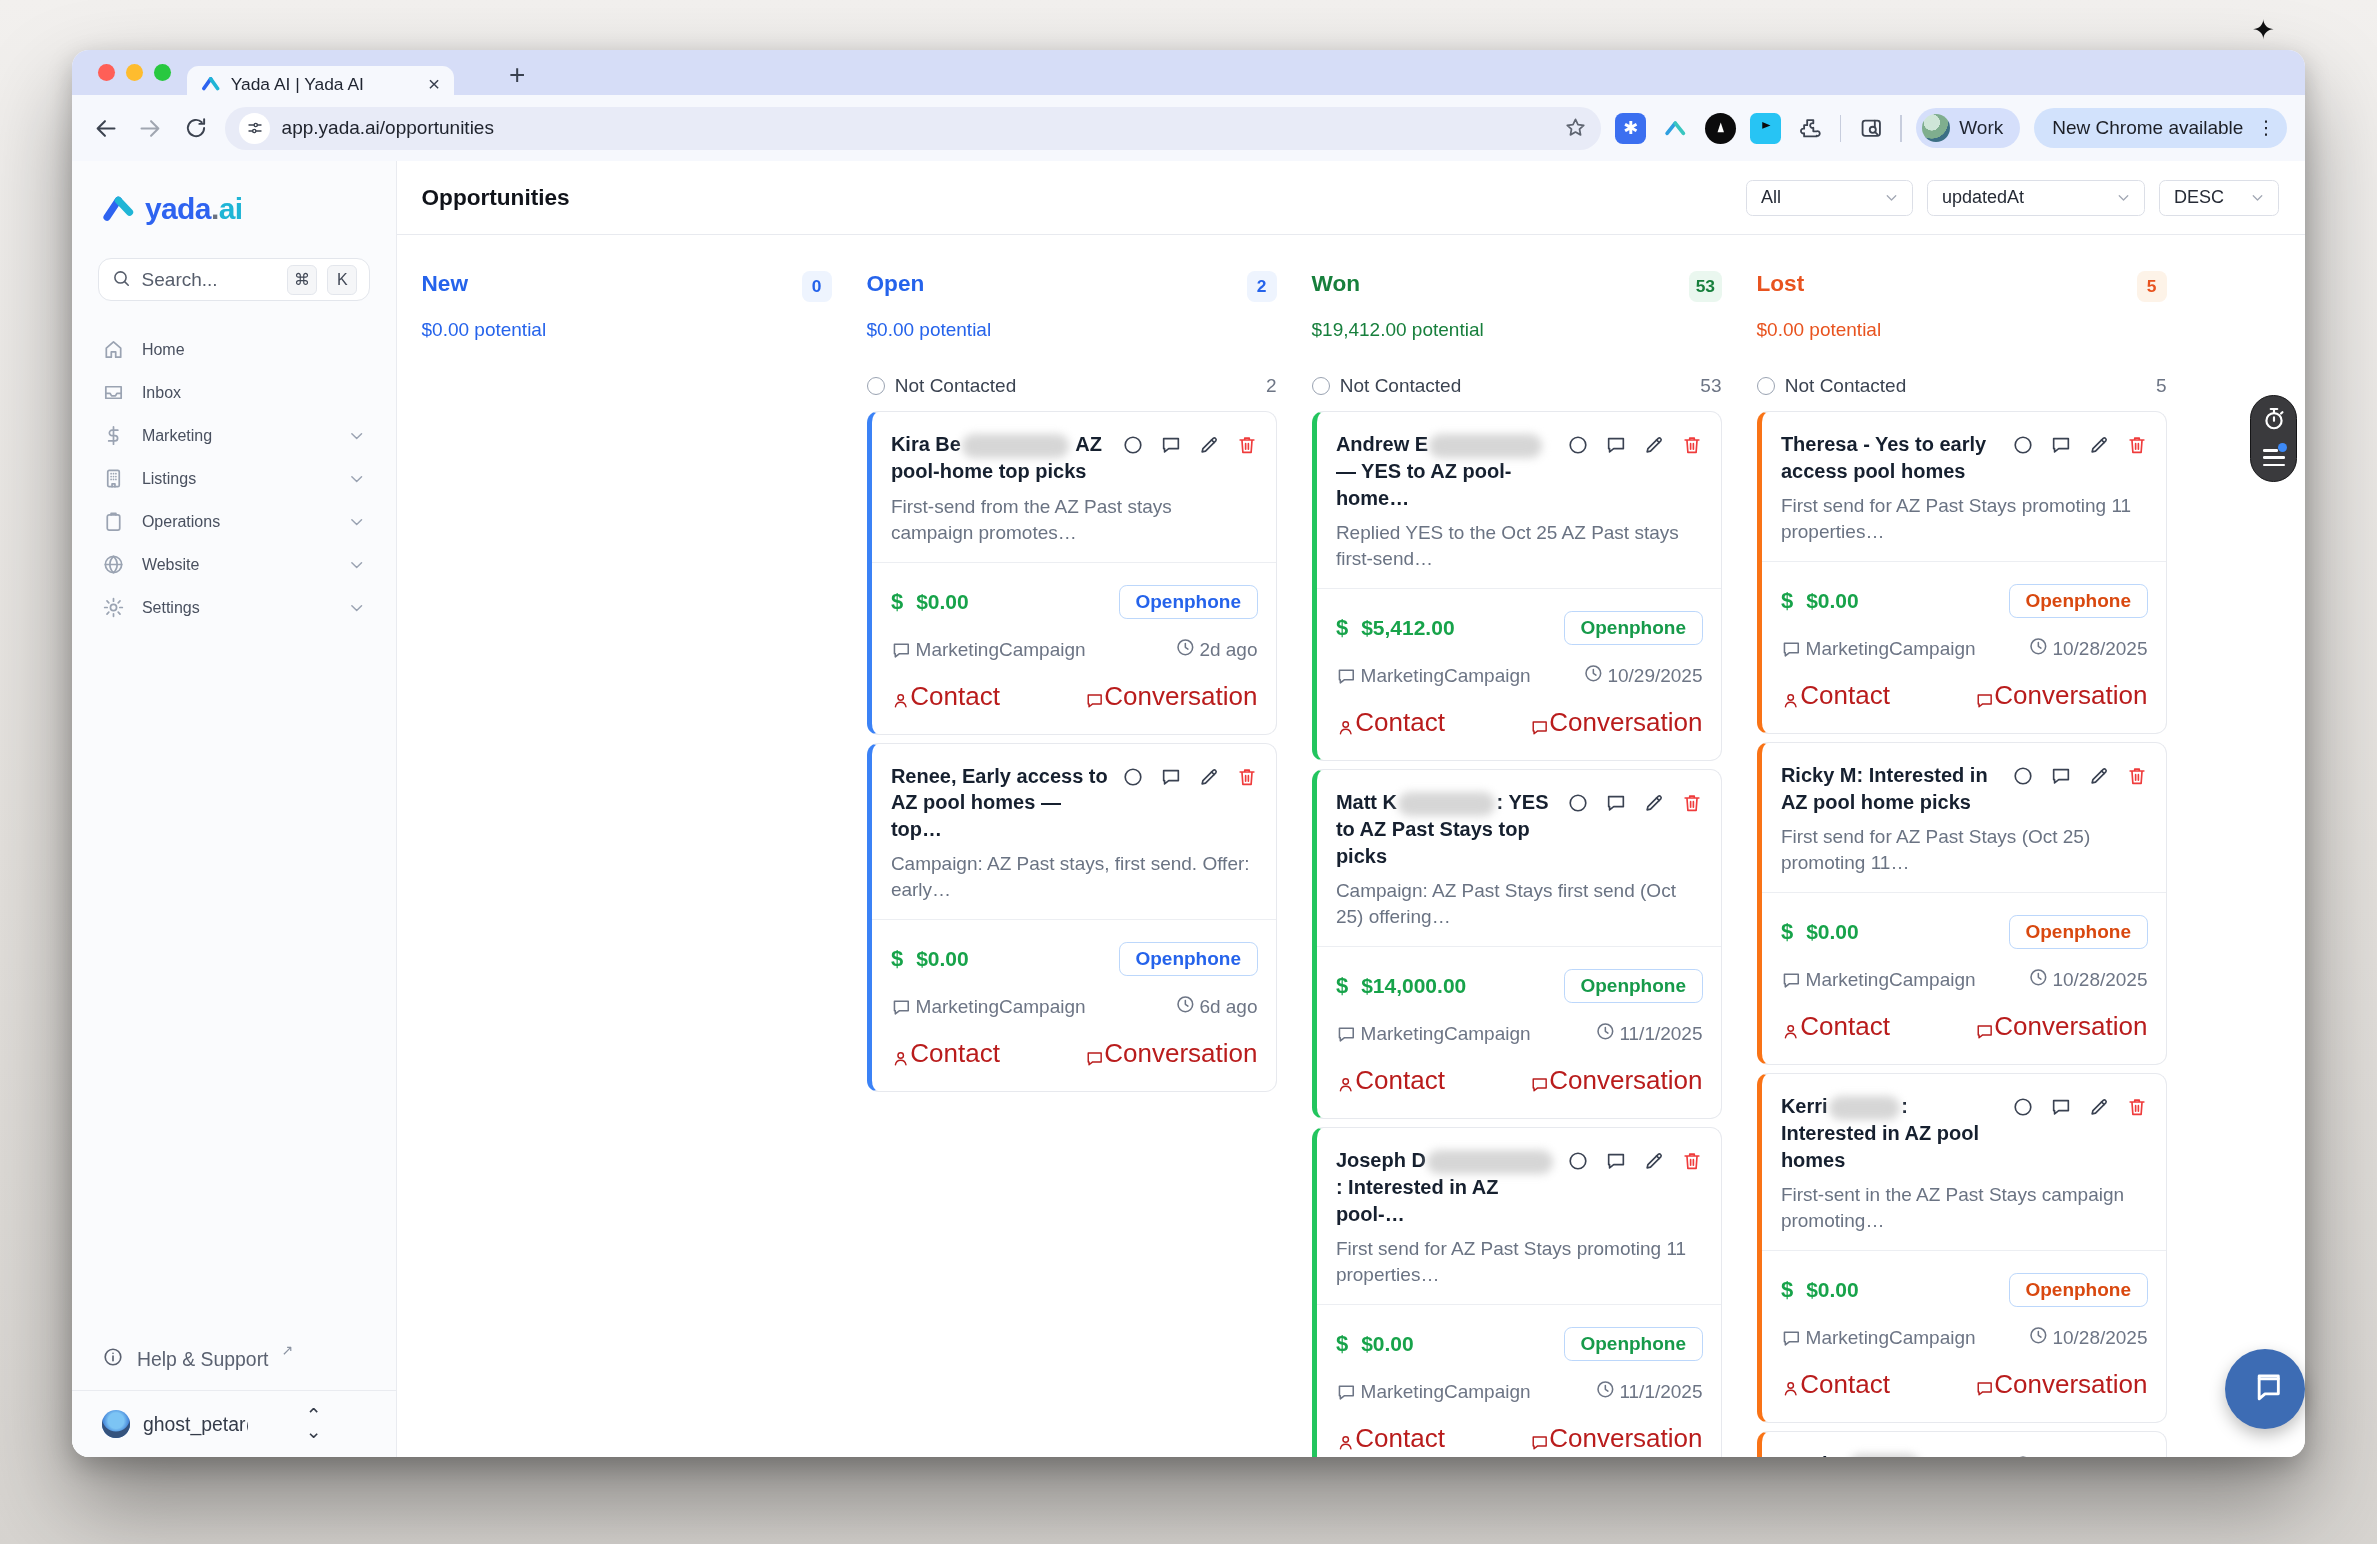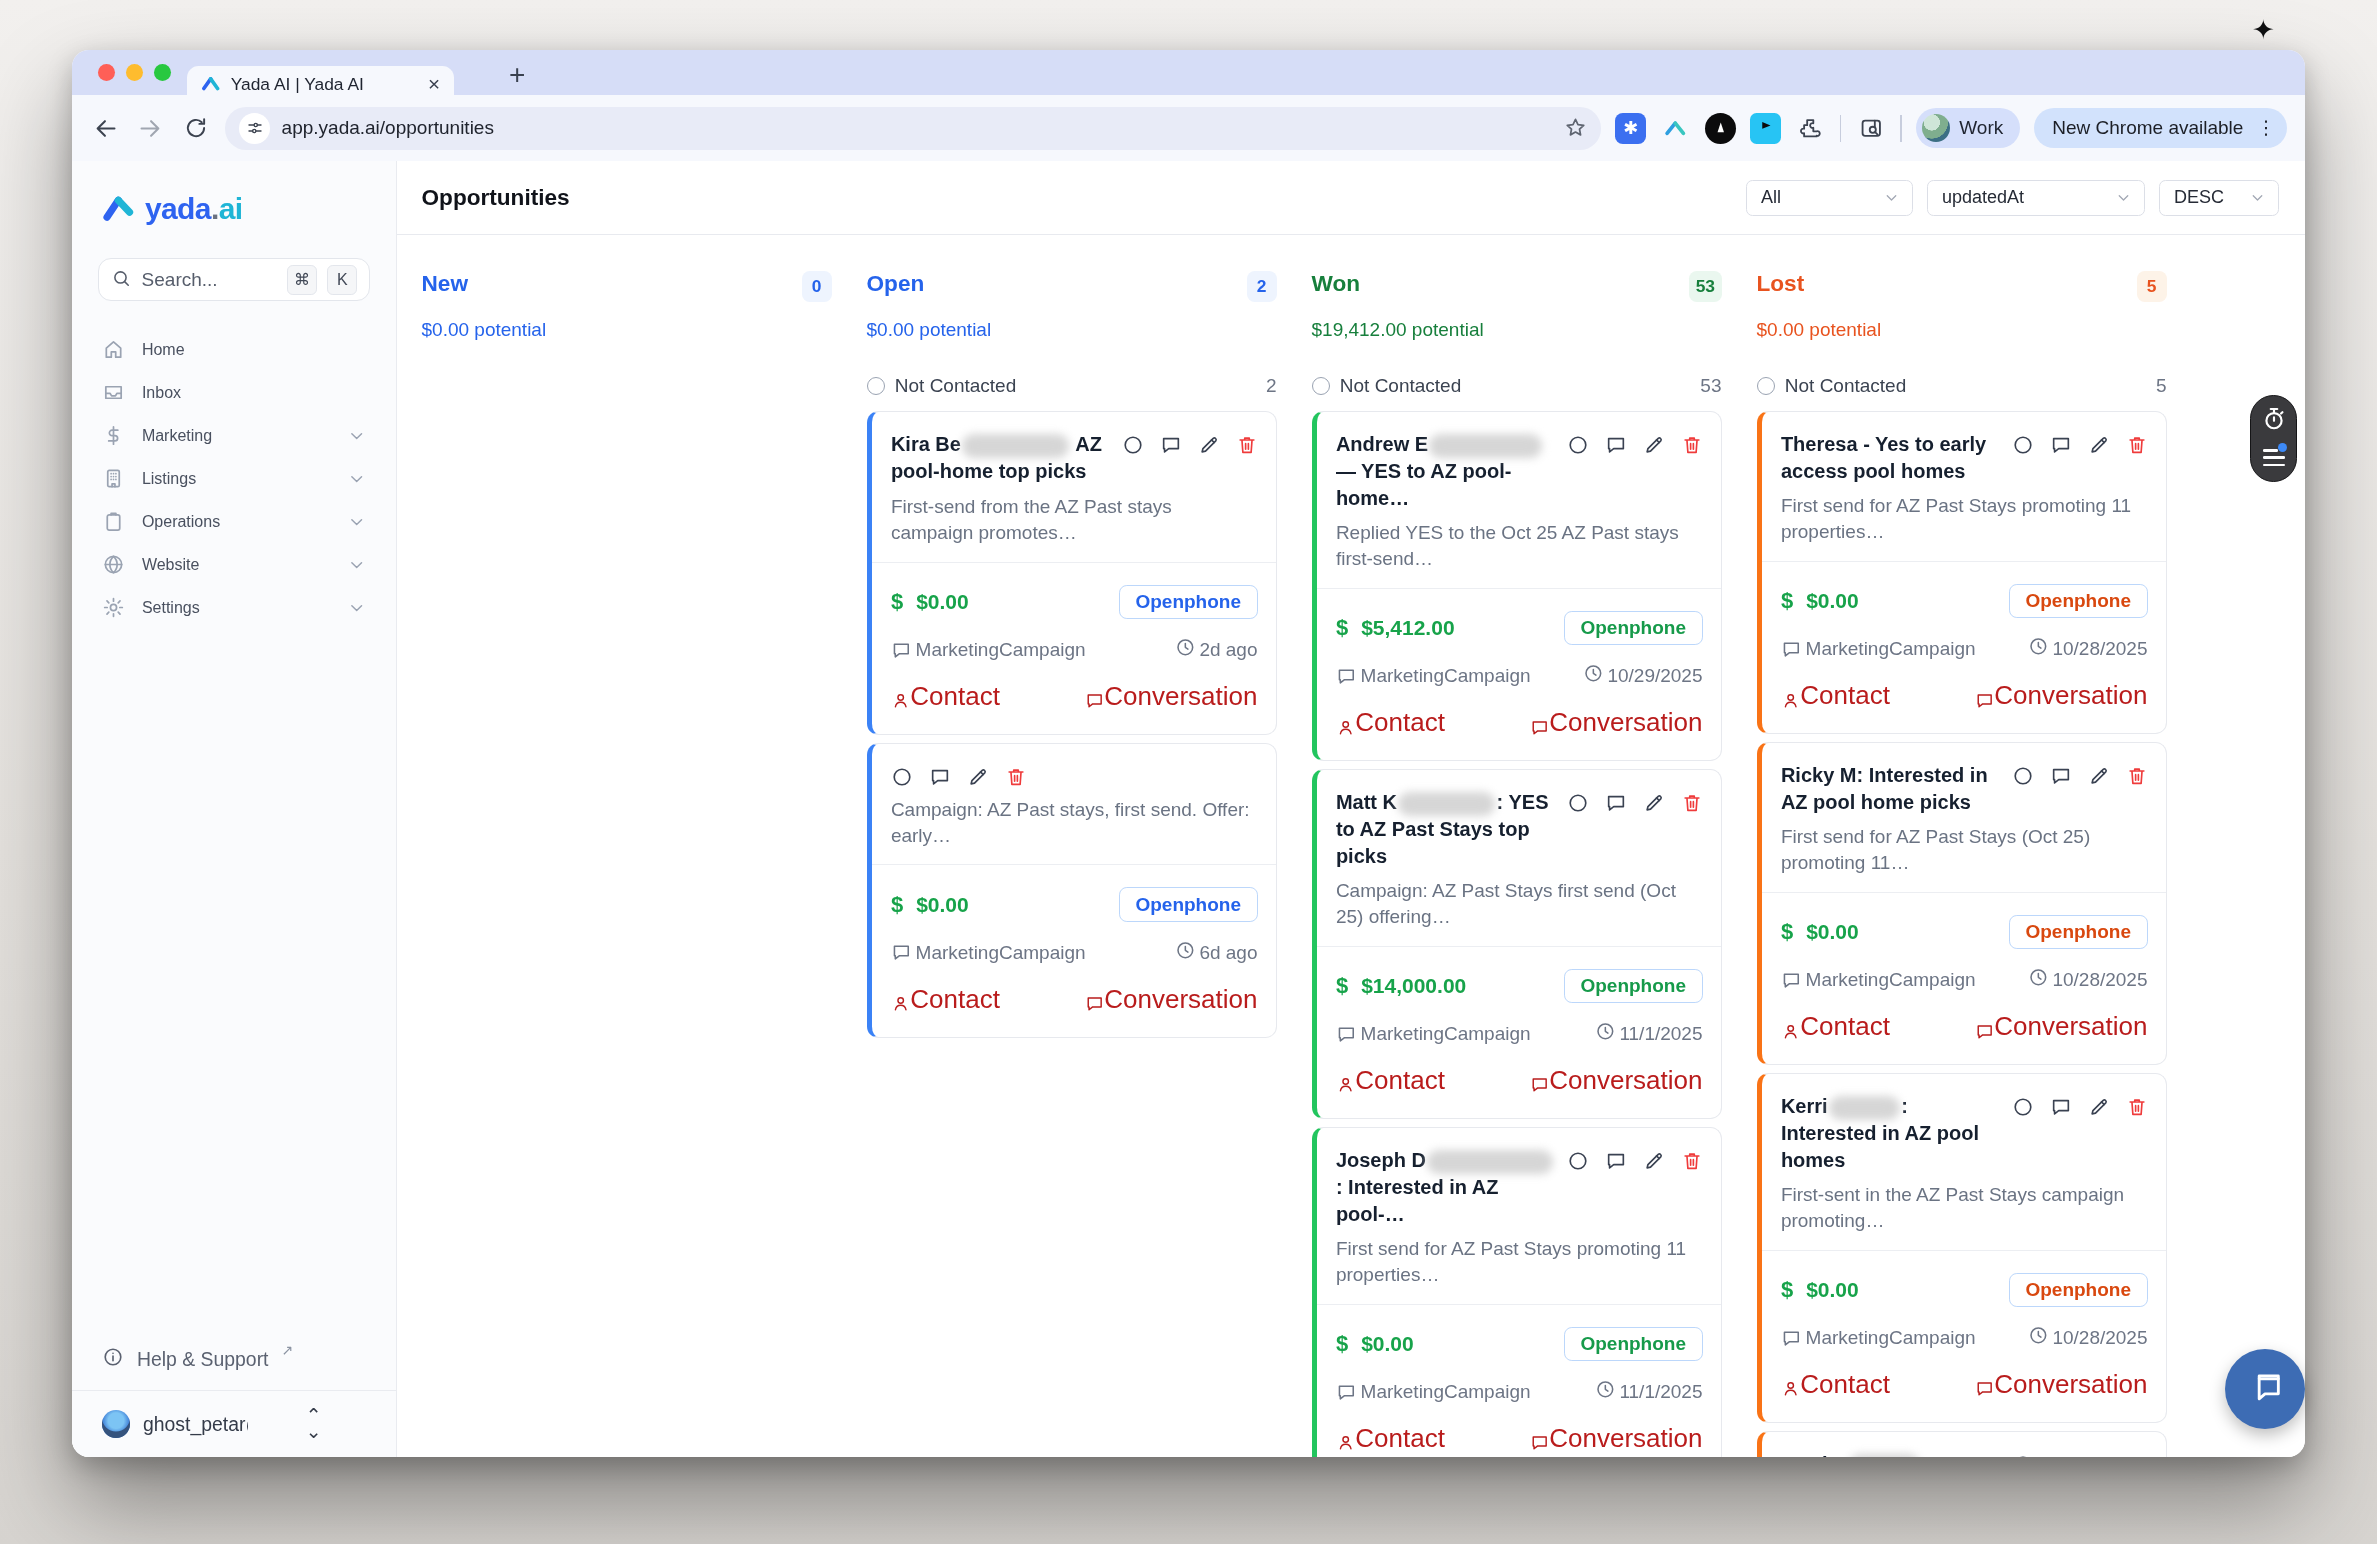--- a/index.html
+++ b/index.html
@@ -452,20 +452,21 @@
                       </svg></span>
     <span>Conversation</span>
   </a>
 </div>
             </div>
           </div>
 
           <div class="card">
             <div class="card-top">
               <div class="trow">
+                <div class="ctitle"><span>Renee, Early access to AZ pool homes — top…</span></div>
                 <div class="actions">
   <span class="ai"><svg class="i" viewBox="0 0 24 24" width="22" height="22">
                         <circle cx="12" cy="12" r="8.5"></circle>
                       </svg></span>
   <span class="ai"><svg class="i" viewBox="0 0 24 24" width="22" height="22">
                         <path d="M4 5h16v11H9.5L5 19.5V16H4z"></path>
                       </svg></span>
   <span class="ai"><svg class="i" viewBox="0 0 24 24" width="22" height="22">
                         <path d="M4.5 19.5l.9-3.6L16.6 4.7a2 2 0 0 1 2.8 2.8L8.2 18.7l-3.7.8z"></path>
                         <path d="M14.8 6.5l2.8 2.8"></path>

